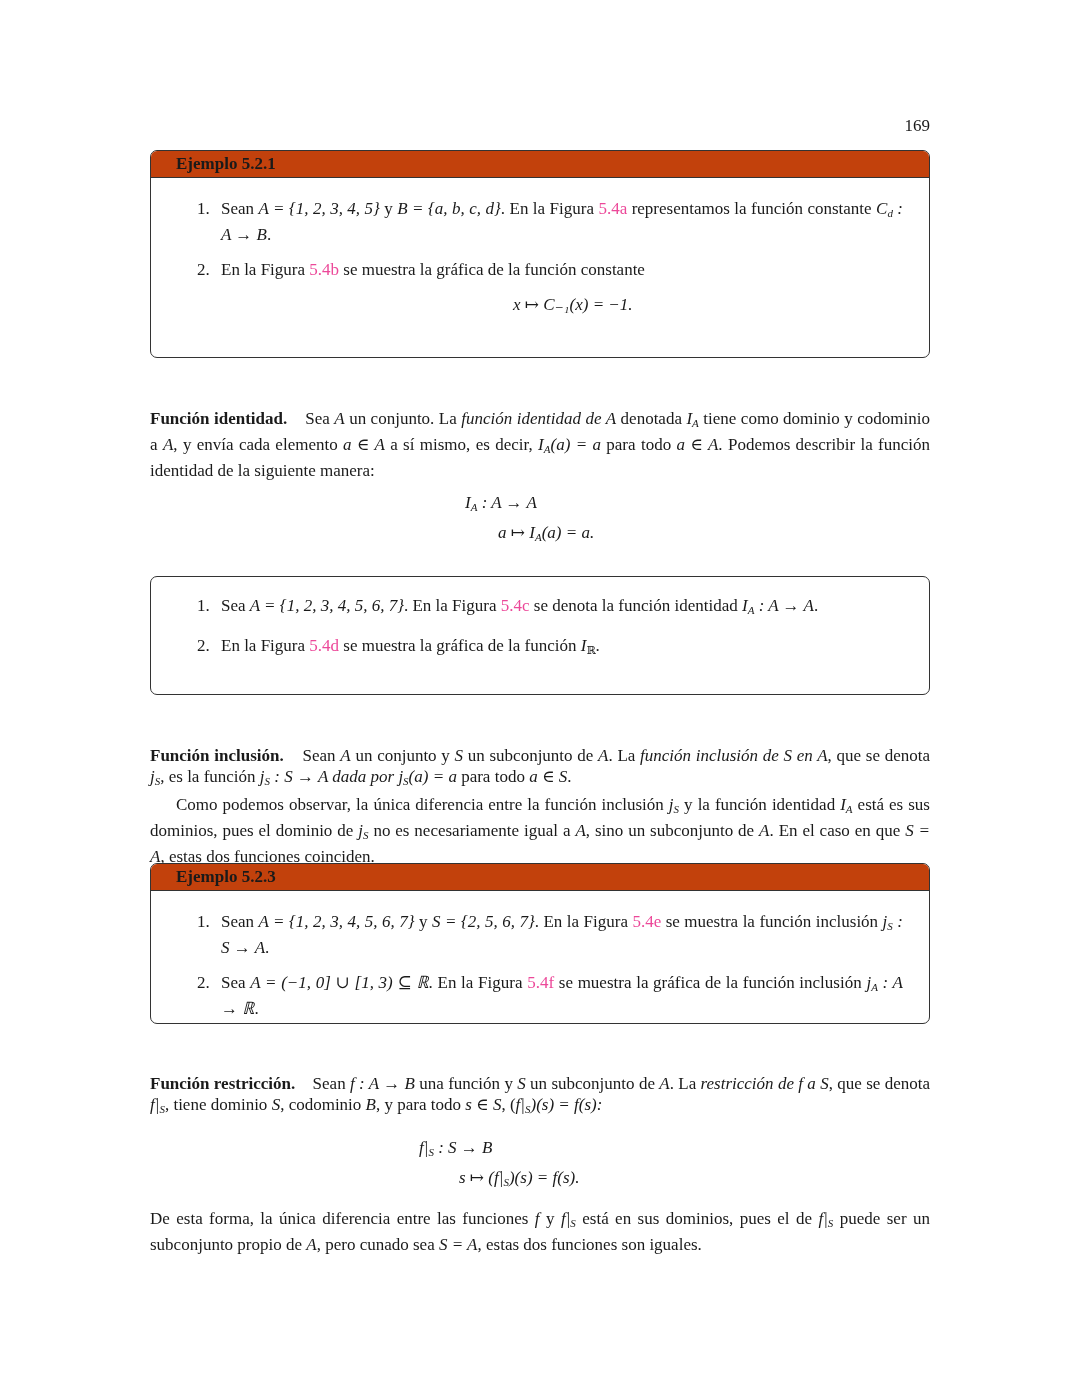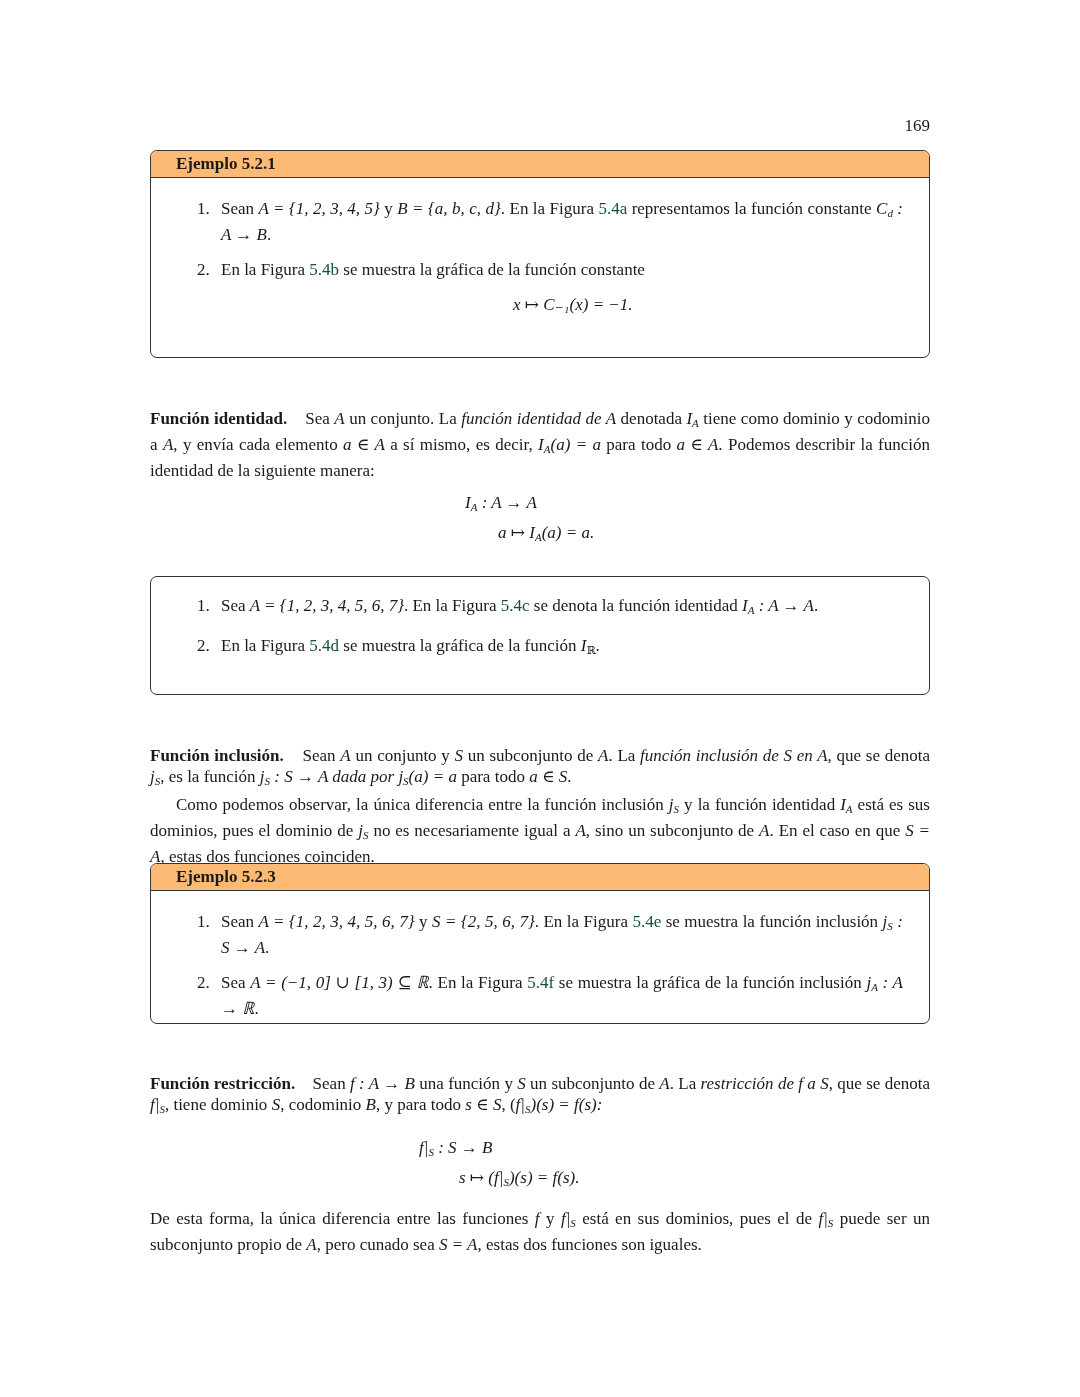--- a/index.html
+++ b/index.html
@@ -1,25 +1,25 @@
 <!DOCTYPE html>
 <html><head>
 <meta charset="utf-8">
 <style>
   html, body { margin: 0; padding: 0; background: #ffffff; }
   body { width: 1080px; height: 1397px; position: relative; overflow: hidden;
          font-family: "Liberation Serif", "DejaVu Serif", serif; color: #1a1a1a; font-size: 17px; }
   .page-num { position: absolute; top: 116px; right: 150px; font-size: 17px; }
   .box { position: absolute; left: 150px; width: 778px; border: 1.5px solid #333; border-radius: 7px; overflow: hidden; background: #fff; }
-  .box-head { background: #fdba74; border-bottom: 1.5px solid #333; height: 26px; line-height: 26px; padding-left: 25px; font-weight: bold; font-size: 17px; }
+  .box-head { background: #c2410c; border-bottom: 1.5px solid #333; height: 26px; line-height: 26px; padding-left: 25px; font-weight: bold; font-size: 17px; }
   .box-body { padding: 14px 26px 10px 46px; }
   .item { display: flex; line-height: 21px; margin-bottom: 14px; text-align: justify; }
   .item .num { width: 24px; flex: none; }
   .item .txt { flex: 1; }
-  .lnk { color: #14532d; }
+  .lnk { color: #ec4899; }
   i, .m { font-style: italic; }
   .formula { text-align: left; line-height: 26px; }
   .para { position: absolute; left: 150px; width: 780px; line-height: 21px; text-align: justify; }
   .para b { font-weight: bold; font-family: Liberation Serif, serif; }
   .indent { text-indent: 26px; }
   sub { font-size: 11px; vertical-align: -3px; }
 </style>
 </head>
 <body>
 

